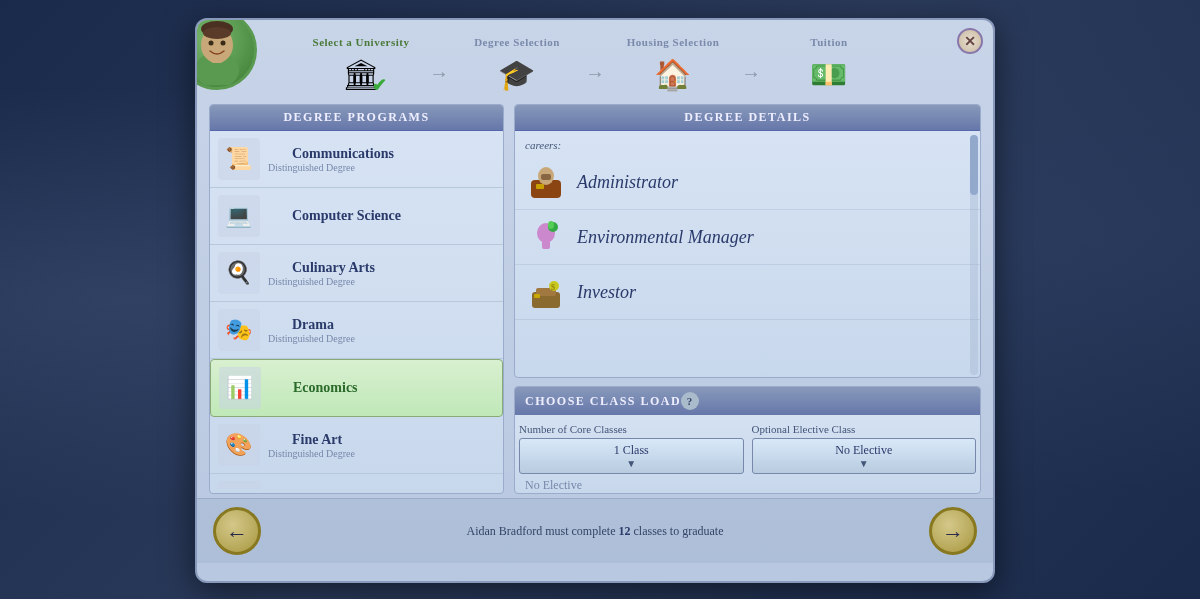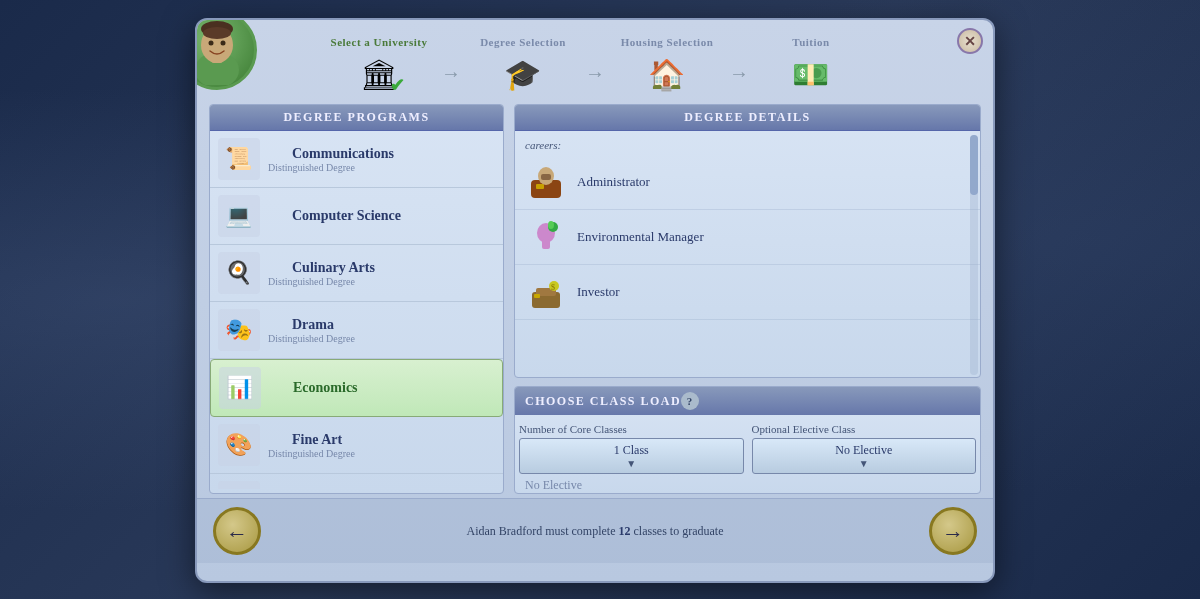--- a/index.html
+++ b/index.html
@@ -80,21 +80,21 @@
       display: flex;
       align-items: center;
       justify-content: center;
     }
     
     .steps-row {
       display: flex;
       justify-content: center;
       align-items: flex-start;
       padding: 6px 20px 8px;
-      gap: 2px;
+      gap: 8px;
     }
     .step {
       display: flex;
       flex-direction: column;
       align-items: center;
       min-width: 120px;
     }
     .step-label {
       font-size: 11px;
       color: #4a7a3a;
@@ -224,22 +224,23 @@
     .career-icon {
       width: 42px;
       height: 42px;
       flex-shrink: 0;
       display: flex;
       align-items: center;
       justify-content: center;
       font-size: 24px;
     }
     .career-name {
-      font-size: 13px;
+      font-size: 18px;
       color: #2a3a6a;
+      font-style: italic;
     }
     .scrollbar-track {
       position: absolute;
       right: 2px;
       top: 30px;
       bottom: 2px;
       width: 8px;
       background: rgba(150,170,200,0.3);
       border-radius: 4px;
     }

